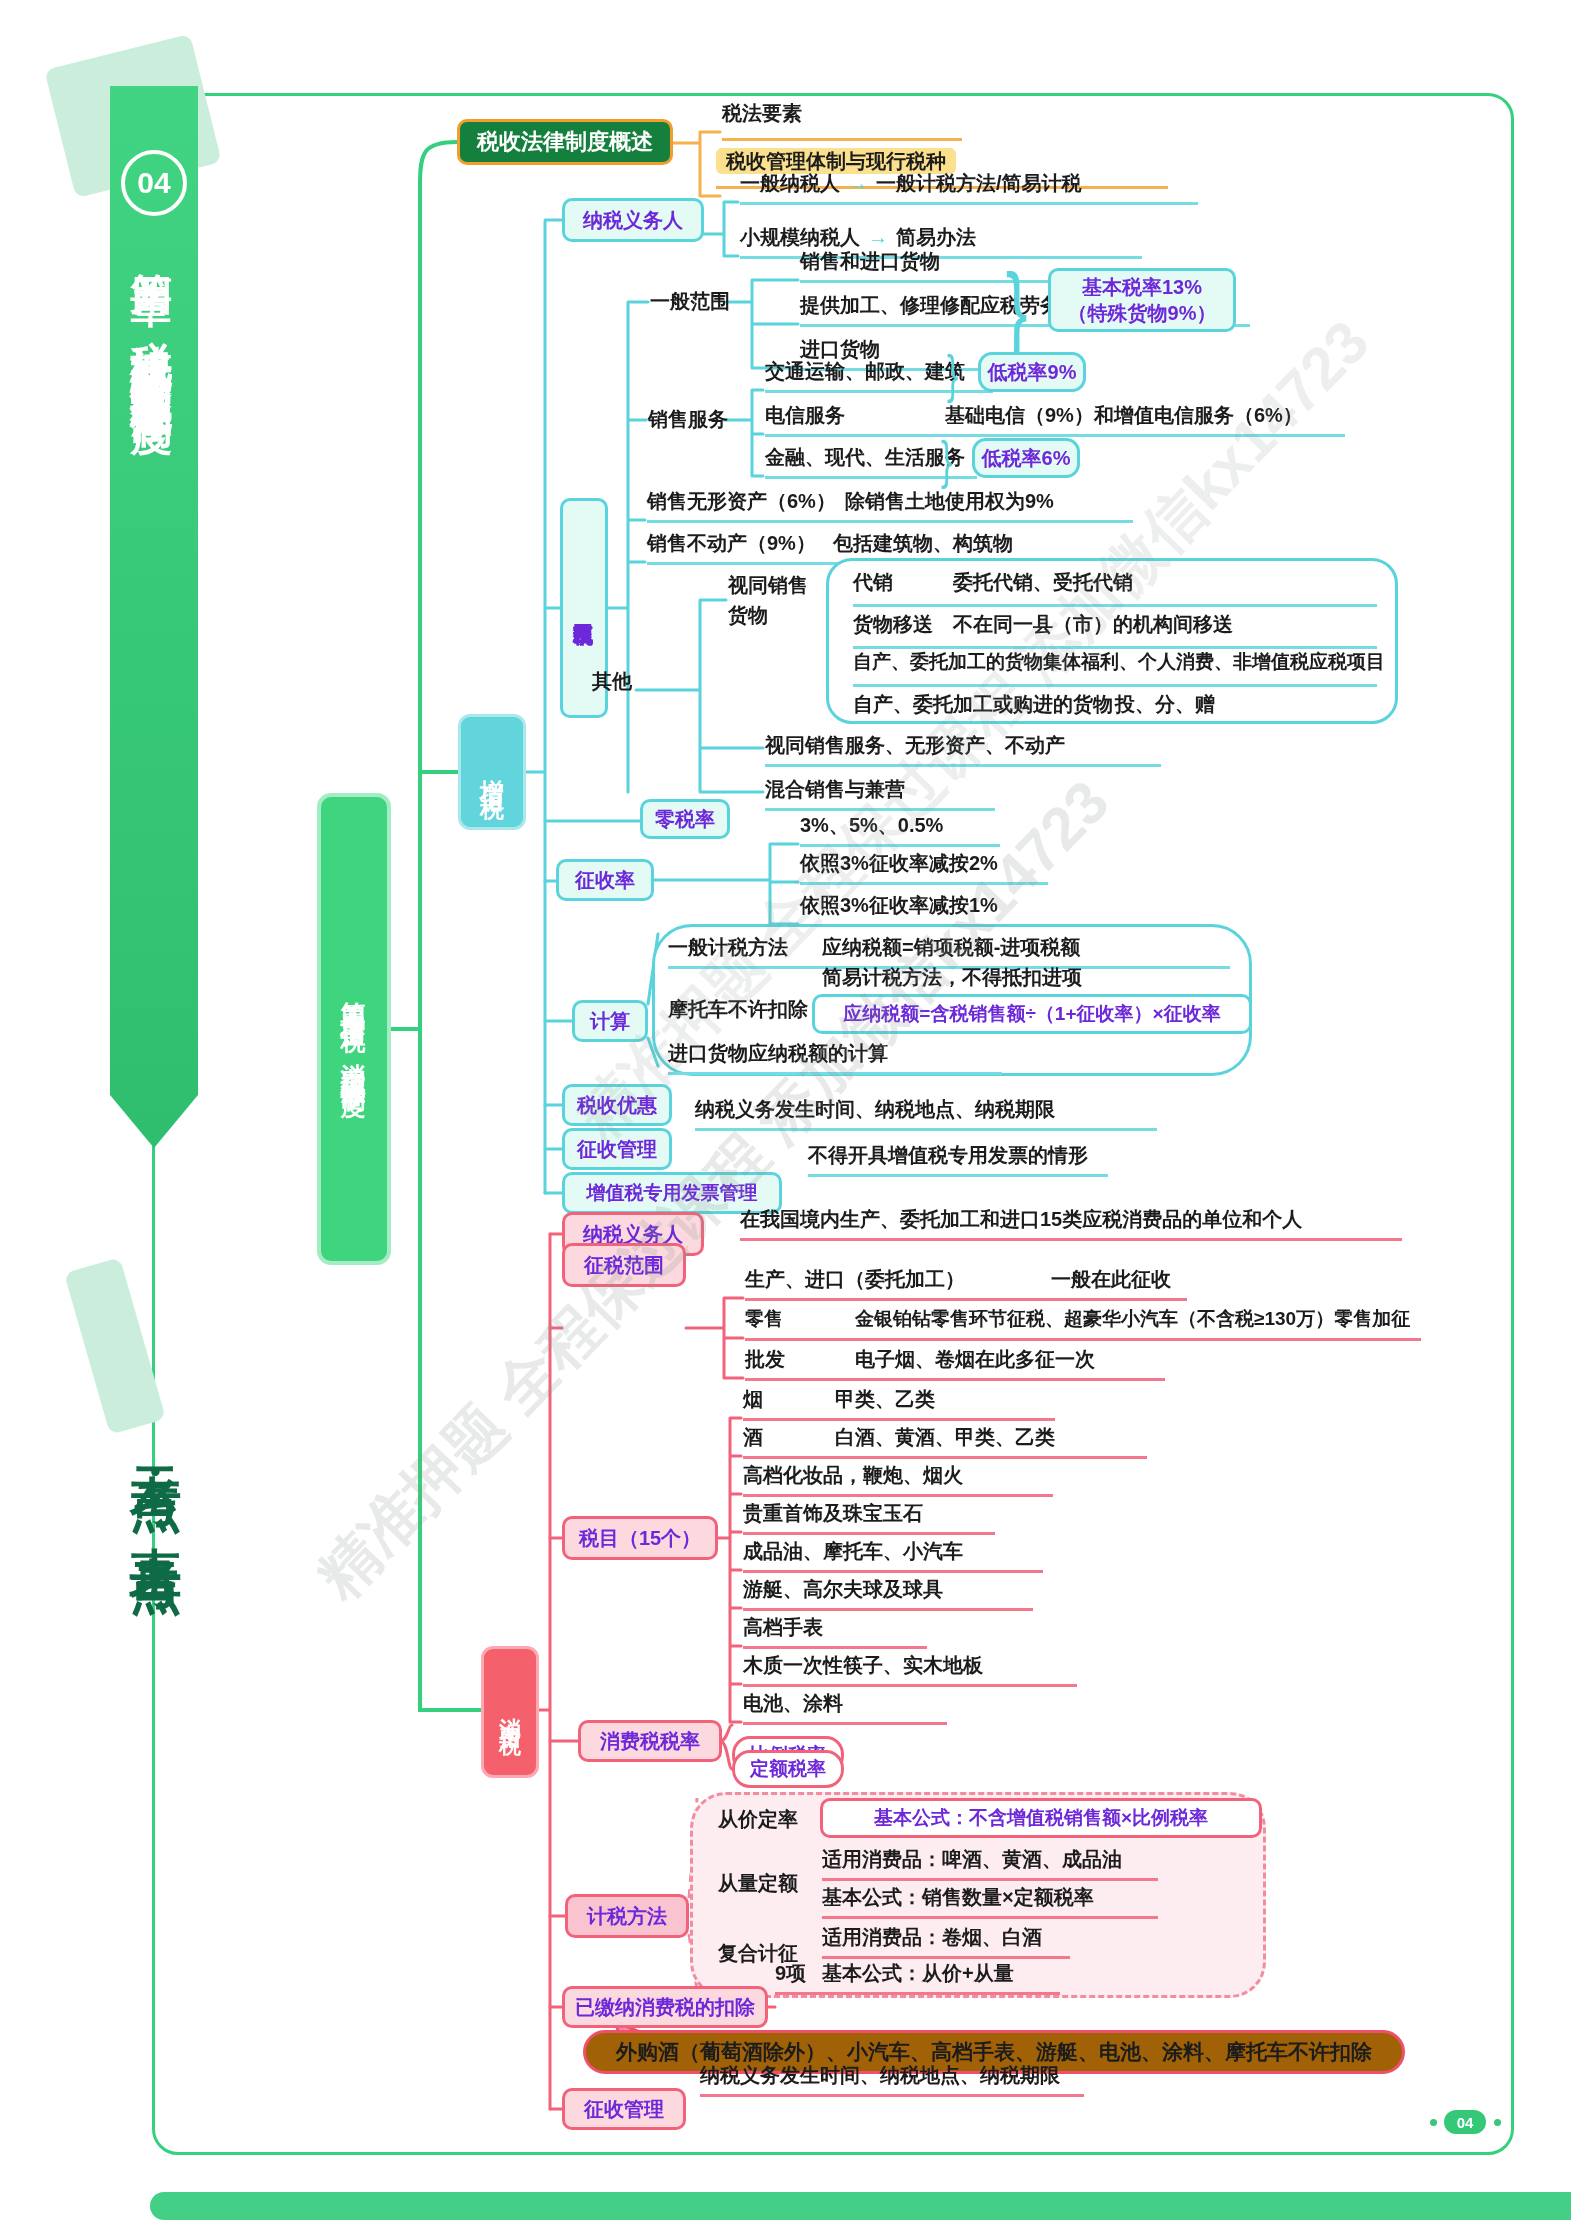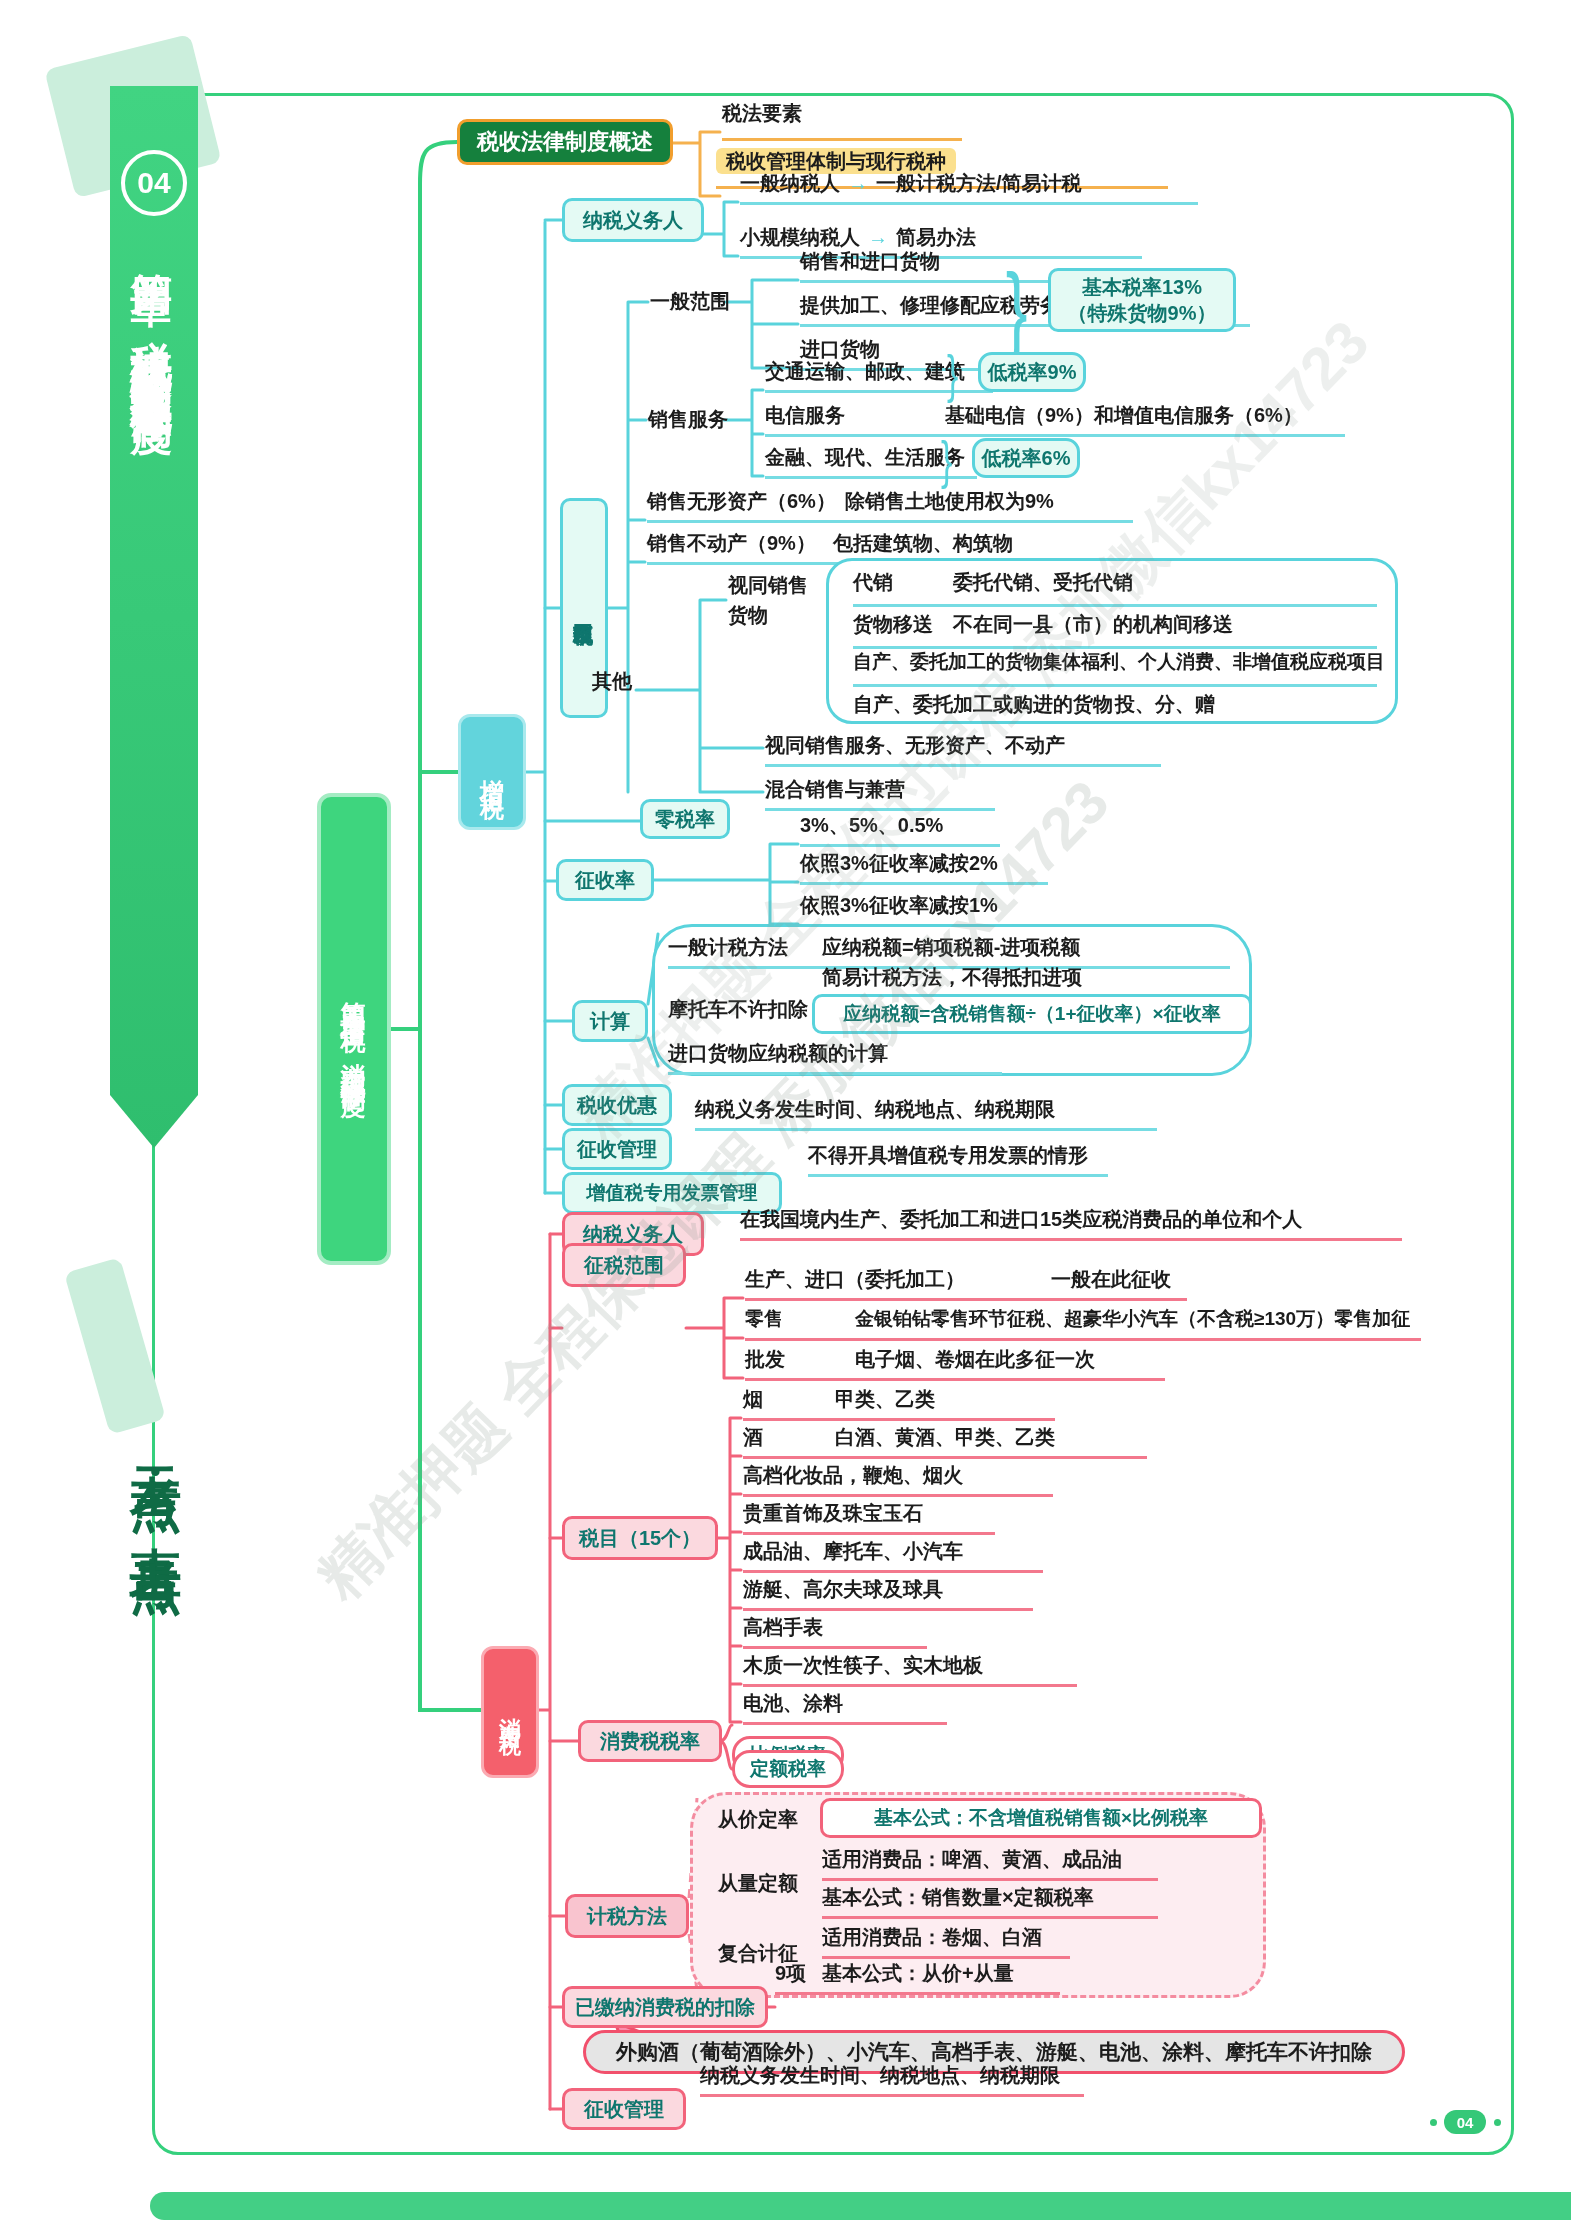--- a/index.html
+++ b/index.html
@@ -11,36 +11,36 @@
   .slab{position:absolute;background:#CBEEDC;border-radius:10px}
   .ribbon{position:absolute;left:110px;top:86px;width:88px;height:1062px;background:linear-gradient(180deg,#41D482,#2FBE6E);clip-path:polygon(0 0,100% 0,100% 95%,50% 100%,0 95%)}
   .badge04{position:absolute;left:121px;top:150px;width:66px;height:66px;border-radius:50%;border:4px solid #fff;color:#fff;display:flex;align-items:center;justify-content:center;font-size:30px;font-weight:700}
   .side-title{position:absolute;left:128px;top:240px;writing-mode:vertical-rl;text-orientation:upright;color:#fff;font-size:42px;font-weight:700;letter-spacing:5px;line-height:1.1}
   .slogan{position:absolute;left:120px;top:1428px;writing-mode:vertical-rl;text-orientation:upright;color:#0F6B45;font-size:52px;font-weight:700;letter-spacing:5px;font-family:"Liberation Serif","DejaVu Serif",serif}
   .t{position:absolute;white-space:nowrap;font-weight:700;font-size:20px;color:#1c1c1c;line-height:26px}
   .uc{border-bottom:3px solid #76DCE3;padding-bottom:6px}
   .up{border-bottom:3px solid #F3788D;padding-bottom:6px}
   .uo{border-bottom:3px solid #F5B14E;padding-bottom:12px}
   .row{display:flex}
-  .bx{position:absolute;display:flex;align-items:center;justify-content:center;font-weight:700;font-size:20px;color:#0f766e;border-radius:10px;text-align:center}
+  .bx{position:absolute;display:flex;align-items:center;justify-content:center;font-weight:700;font-size:20px;color:#6d28d9;border-radius:10px;text-align:center}
   .bc{background:#E4FAF4;border:3px solid #59D3DC}
   .bp{background:#FBD9DF;border:3px solid #F2637B}
   .bwc{background:#fff;border:3px solid #59D3DC}
   .bwp{background:#fff;border:3px solid #F2637B;font-size:19px}
   .solidc{background:#62D4DC;color:#fff;border:3px solid #A9E9ED}
   .solidp{background:#F4606C;color:#fff;border:3px solid #FBAab2}
   .vert{writing-mode:vertical-rl;text-orientation:upright}
   .arr{color:#58D4DC;padding:0 8px}
   .brace{position:absolute;color:#59D3DC;font-weight:400;transform:scaleX(.65)}
   .hl{background:#FBE08E;border-radius:6px;padding:2px 10px}
   .root{position:absolute;left:317px;top:793px;width:74px;height:472px;background:#3ED57E;border:4px solid #A4ECC3;border-radius:14px;color:#fff;display:flex;align-items:center;justify-content:center;font-weight:700;font-size:25px;letter-spacing:5px}
   .container-c{position:absolute;background:#fff;border:3px solid #59D3DC;border-radius:26px}
   .container-calc{position:absolute;background:#fff;border:3px solid #59D3DC;border-radius:40px}
   .container-m{position:absolute;background:#FDEDF1;border:3px dashed #F48CA0;border-radius:36px}
-  .callout{position:absolute;background:#e5e5e5;border:3px solid #F1506C;border-radius:22px;display:flex;align-items:center;justify-content:center;font-weight:700;font-size:21px;color:#1c1c1c}
+  .callout{position:absolute;background:#a16207;border:3px solid #F1506C;border-radius:22px;display:flex;align-items:center;justify-content:center;font-weight:700;font-size:21px;color:#1c1c1c}
   .pagepill{position:absolute;left:1444px;top:2110px;width:42px;height:24px;background:#35C878;border-radius:12px;color:#fff;font-size:15px;font-weight:700;display:flex;align-items:center;justify-content:center}
   .pagedot{position:absolute;width:7px;height:7px;border-radius:50%;background:#35C878}
   .wm{position:absolute;color:rgba(135,150,142,.20);font-size:60px;font-weight:700;transform:rotate(-46deg);transform-origin:left top;white-space:nowrap;pointer-events:none;z-index:50}
   svg.links{position:absolute;left:0;top:0;z-index:0}
   .nd{z-index:2}
 </style>
 </head>
 <body>
 
 <div id="canvas">

